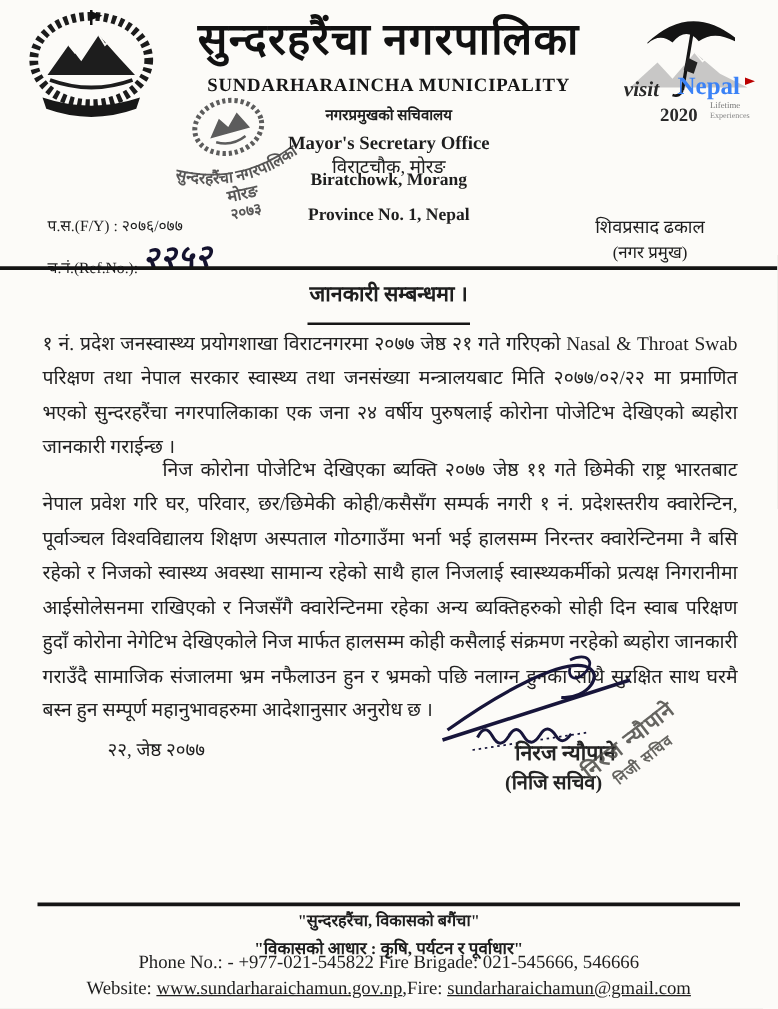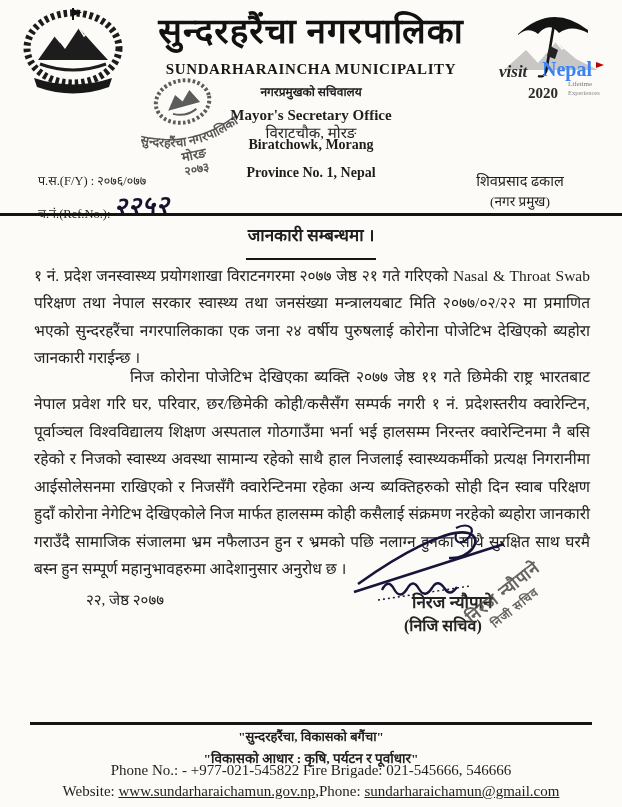--- a/index.html
+++ b/index.html
@@ -156,15 +156,15 @@
     <div class="st-name">निरज न्यौपाने</div>
     <div class="st-title">निजी सचिव</div>
   </div>
 
   <div class="abs foot-rule"></div>
   <div class="abs ctr slogan1">"सुन्दरहरैंचा, विकासको बगैंचा"</div>
   <div class="abs ctr slogan2">"विकासको आधार : कृषि, पर्यटन र पूर्वाधार"</div>
 
   <div class="abs ctr phone-line"><span>Phone No.: - </span><span>+977-021-545822</span><span> Fire Brigade: </span><span>021-545666, 546666</span></div>
 
-  <div class="abs ctr web-line"><span>Website: </span><span class="u">www.sundarharaichamun.gov.np</span><span>,Phone: </span><span class="u">sundarharaichamun@gmail.com</span></div>
+  <div class="abs ctr web-line"><span>Website: </span><span class="u">www.sundarharaichamun.gov.np</span><span>,Fire: </span><span class="u">sundarharaichamun@gmail.com</span></div>
 
 </div>
 
 </body></html>

